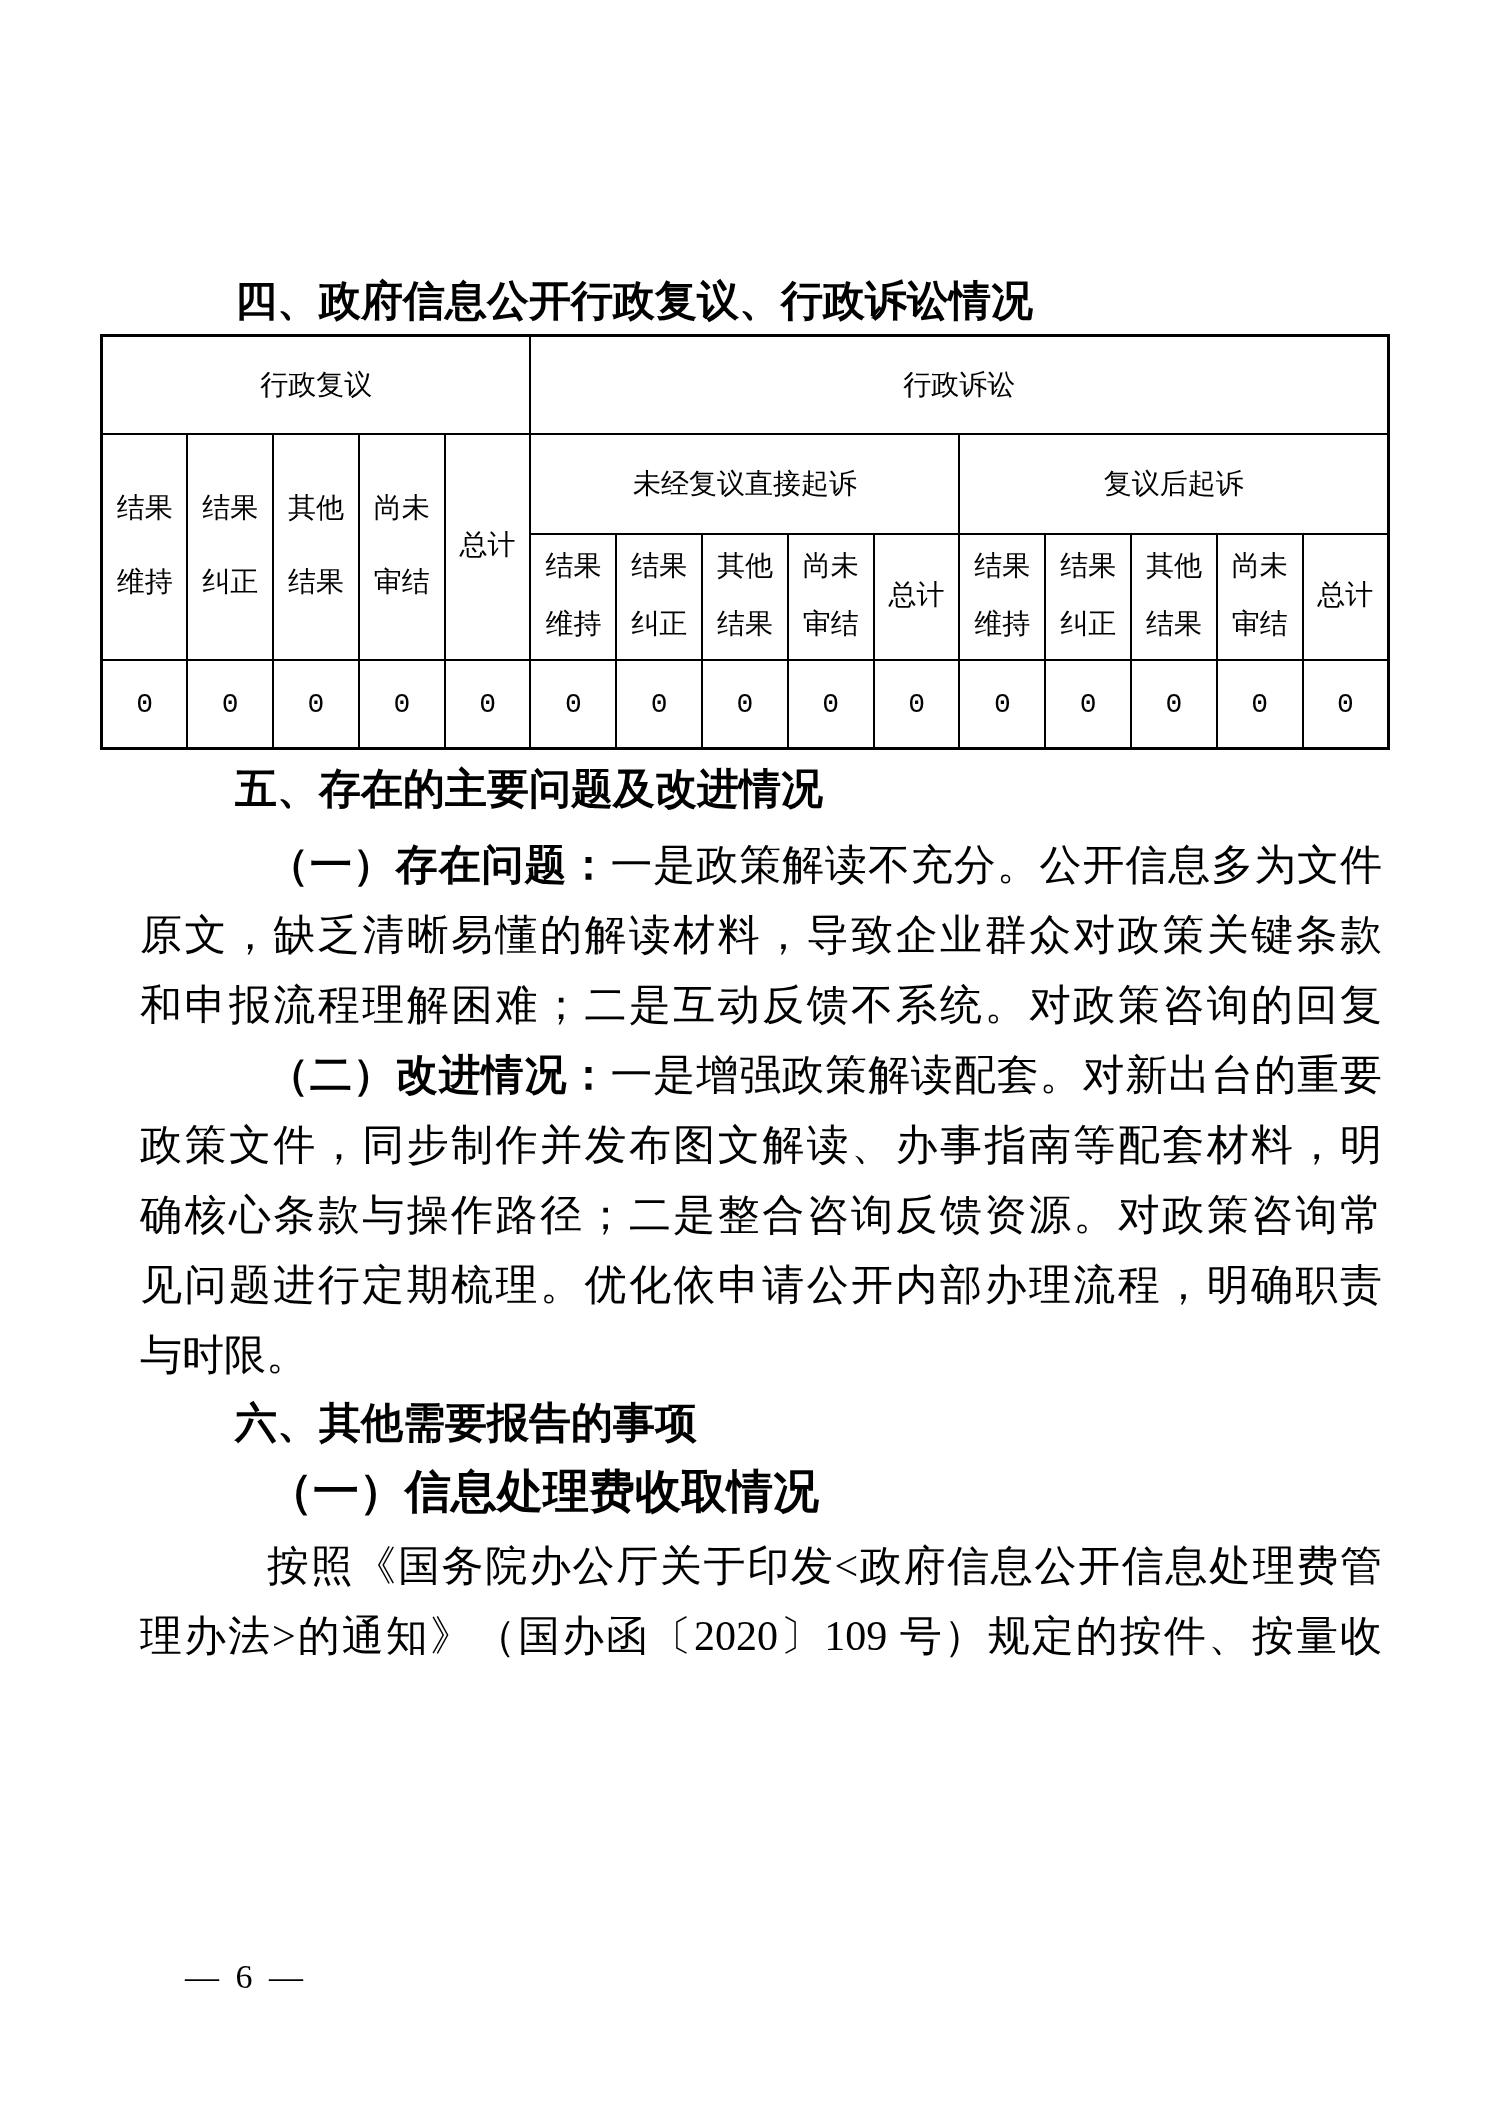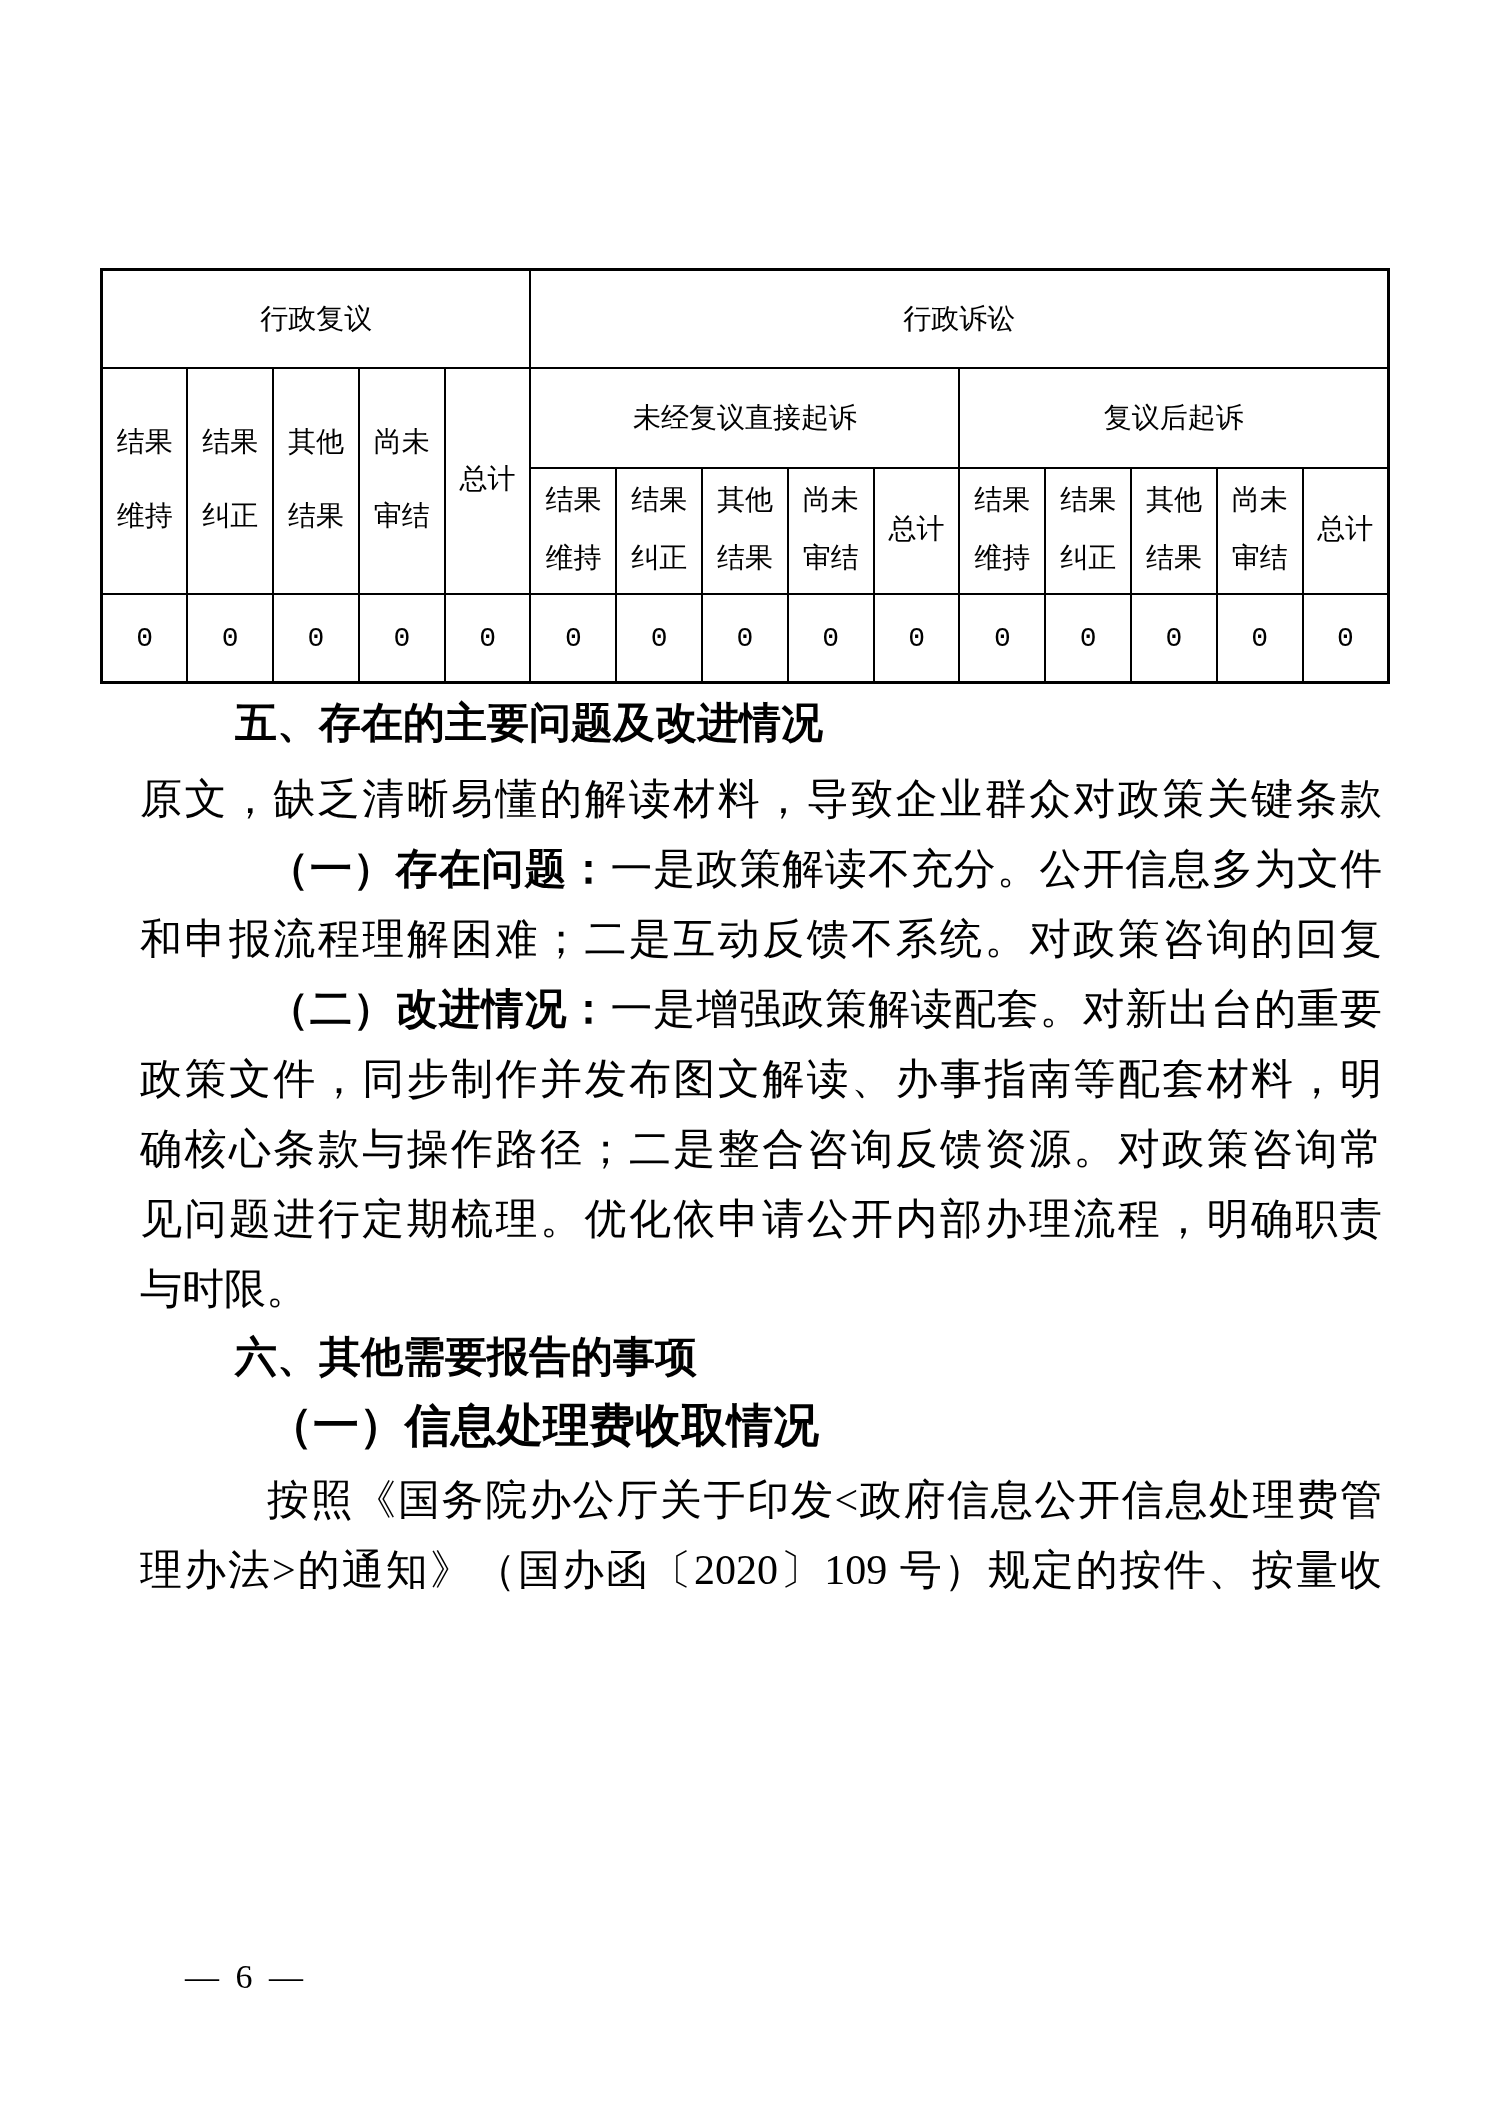--- a/index.html
+++ b/index.html
@@ -88,20 +88,21 @@
     line-height: 50px;
     letter-spacing: 4px;
     font-family: "Liberation Serif", "DejaVu Serif", serif;
   }
 </style>
 </head>
 <body>
 
 <div class="page">
 
+  <div class="hnum">四、政府信息公开行政复议、行政诉讼情况</div>
 
   <table class="rt">
     <colgroup id="rt-cols">
         <col style="width: 6.66667%;">
         <col style="width: 6.66667%;">
         <col style="width: 6.66667%;">
         <col style="width: 6.66667%;">
         <col style="width: 6.66667%;">
         <col style="width: 6.66667%;">
         <col style="width: 6.66667%;">
@@ -198,22 +199,22 @@
           <td class="val">0</td>
           <td class="val">0</td>
           <td class="val">0</td>
         </tr>
       </tbody>
   </table>
 
   <div class="hnum" style="margin-top:6px;">五、存在的主要问题及改进情况</div>
 
   <div class="para" style="margin-top:8px;">
+      <div class="pline first full"><span class="lead">（一）存在问题：</span>一是政策解读不充分。公开信息多为文件</div>
       <div class="pline full">原文，缺乏清晰易懂的解读材料，导致企业群众对政策关键条款</div>
-      <div class="pline first full"><span class="lead">（一）存在问题：</span>一是政策解读不充分。公开信息多为文件</div>
       <div class="pline full">和申报流程理解困难；二是互动反馈不系统。对政策咨询的回复</div>
     </div>
 
   <div class="para">
       <div class="pline first full"><span class="lead">（二）改进情况：</span>一是增强政策解读配套。对新出台的重要</div>
       <div class="pline full">政策文件，同步制作并发布图文解读、办事指南等配套材料，明</div>
       <div class="pline full">确核心条款与操作路径；二是整合咨询反馈资源。对政策咨询常</div>
       <div class="pline full">见问题进行定期梳理。优化依申请公开内部办理流程，明确职责</div>
       <div class="pline">与时限。</div>
     </div>

